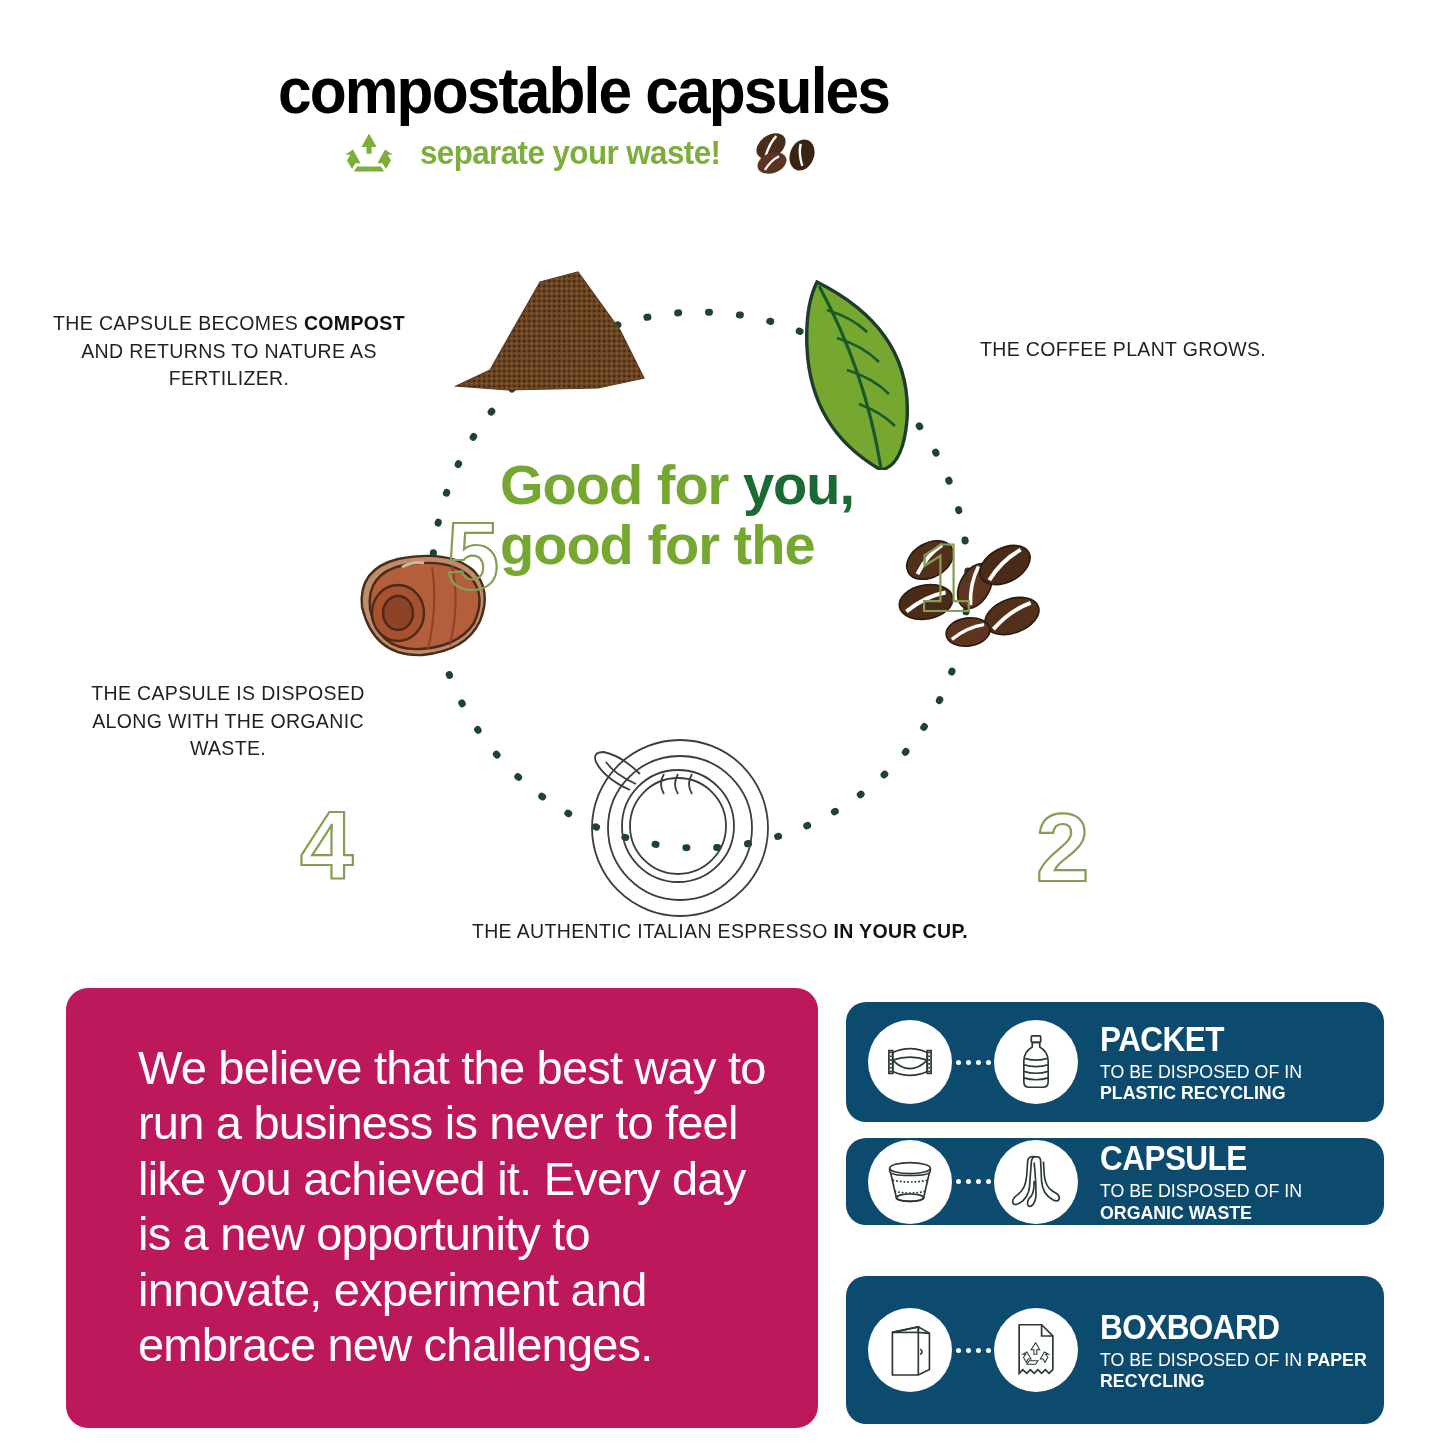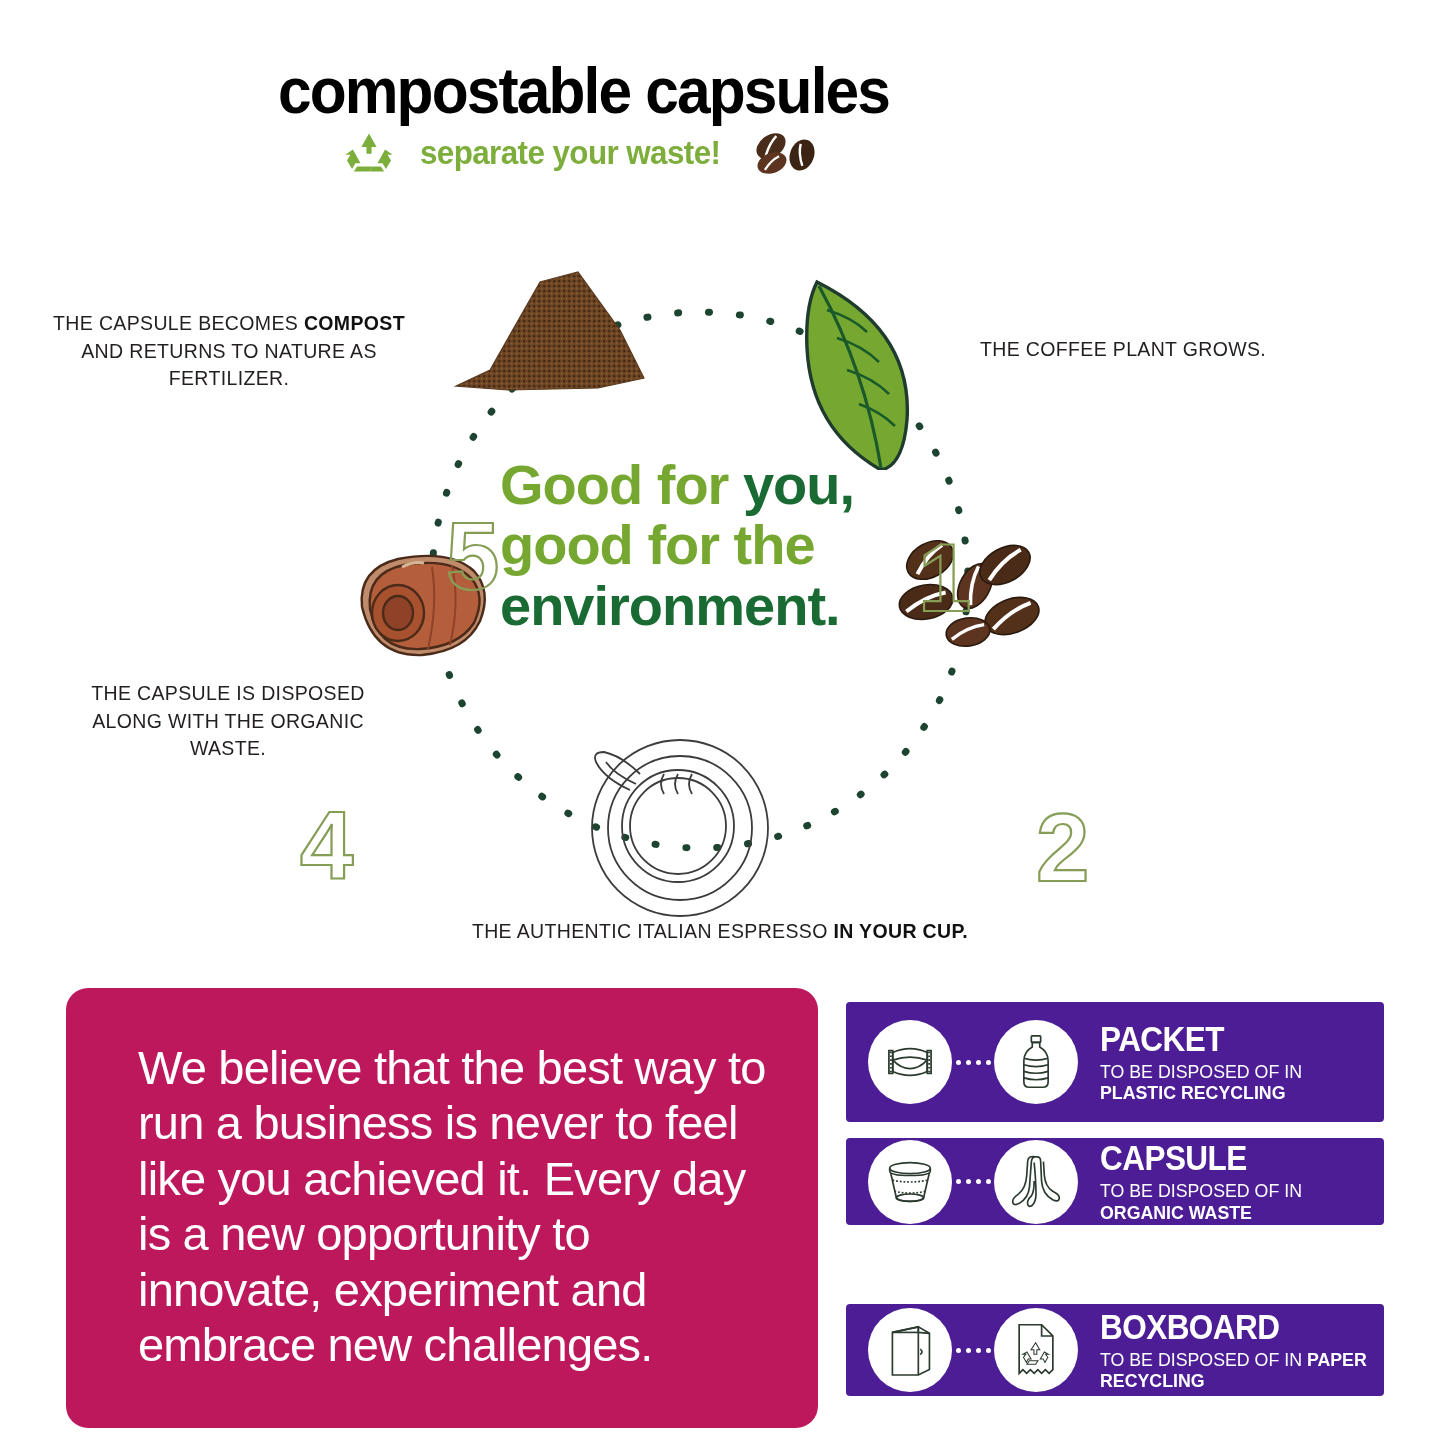--- a/index.html
+++ b/index.html
@@ -71,26 +71,26 @@
     background:#be185d; border-radius:22px;
   }
   #quote-text {
     position:absolute; left:72px; top:52px; width:630px;
     color:#ffffff; font-weight:normal; font-size:47px; line-height:1.18;
     letter-spacing:-0.8px;
   }
 
   .card {
     position:absolute; left:846px; width:538px;
-    background:#4c1d95; border-radius:4px;
+    background:#0c4a6e; border-radius:20px;
     display:flex; align-items:center;
   }
   #card-0 { top:1002px; height:120px; }
   #card-1 { top:1138px; height:87px; }
-  #card-2 { top:1304px; height:92px; }
+  #card-2 { top:1276px; height:148px; }
 
   .card-icons { display:flex; align-items:center; margin-left:22px; }
   .ic-circle {
     width:84px; height:84px; border-radius:50%; background:#ffffff;
     display:flex; align-items:center; justify-content:center; flex:none;
   }
   .ic-dots { width:42px; display:flex; justify-content:center; gap:5px; }
   .ic-dots i { width:5px; height:5px; background:#fff; border-radius:50%; display:block; }
 
   .card-text { margin-left:22px; color:#fff; }
@@ -233,21 +233,20 @@
 
 
     <div class="cycle-text" id="text-4">THE CAPSULE IS DISPOSED ALONG WITH THE ORGANIC WASTE.</div>
 
     <div class="cycle-text" id="text-3"><span>THE AUTHENTIC ITALIAN ESPRESSO </span><b>IN YOUR CUP.</b></div>
 
     <div id="slogan">
       <span class="g-light">Good for</span>
       <span class="g-dark">you,</span><br>
       <span class="g-light">good for the</span><br>
-      <span class="g-dark">environment.</span>
     </div>
   </div>
 
   <div id="quote-panel">
     <div id="quote-text">We believe that the best way to run a business is never to feel like you achieved it. Every day is a new opportunity to innovate, experiment and embrace new challenges.</div>
   </div>
 
   <div class="card" id="card-0">
     <div class="card-icons">
       <span class="ic-circle">

